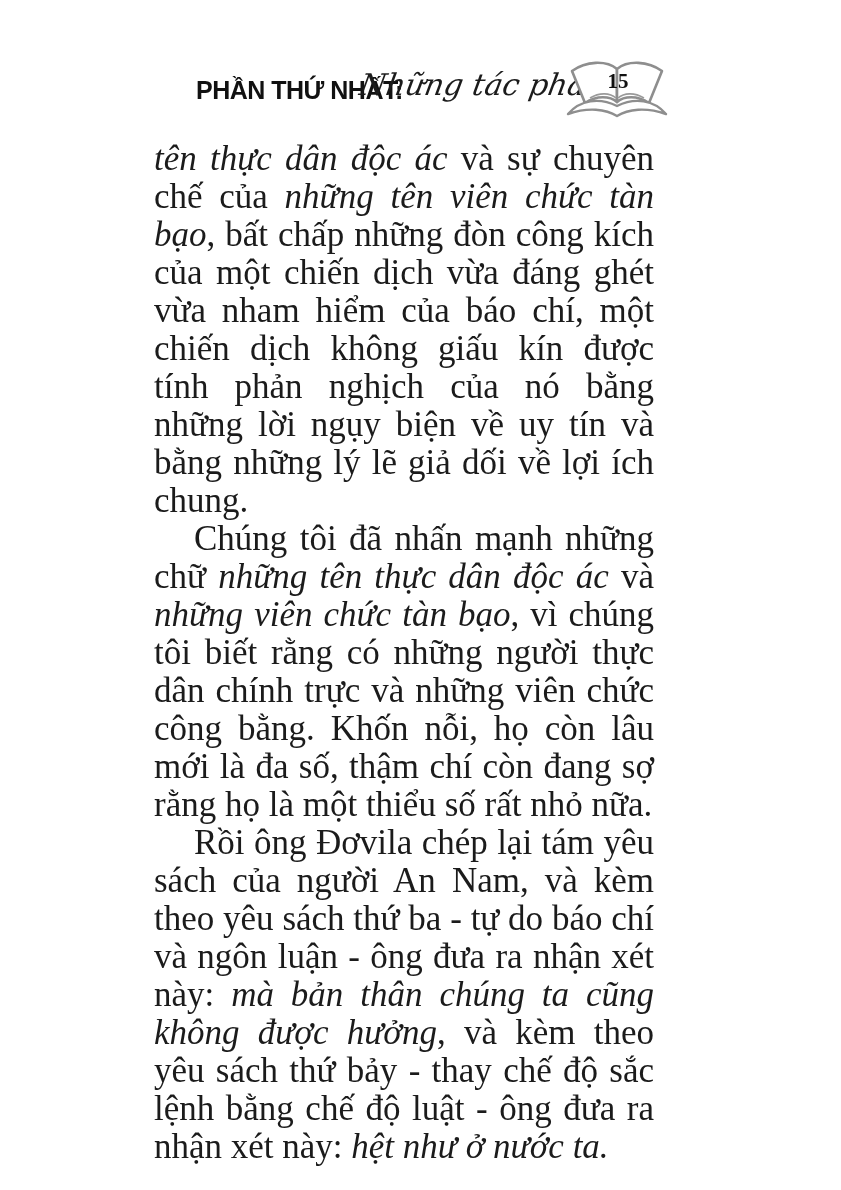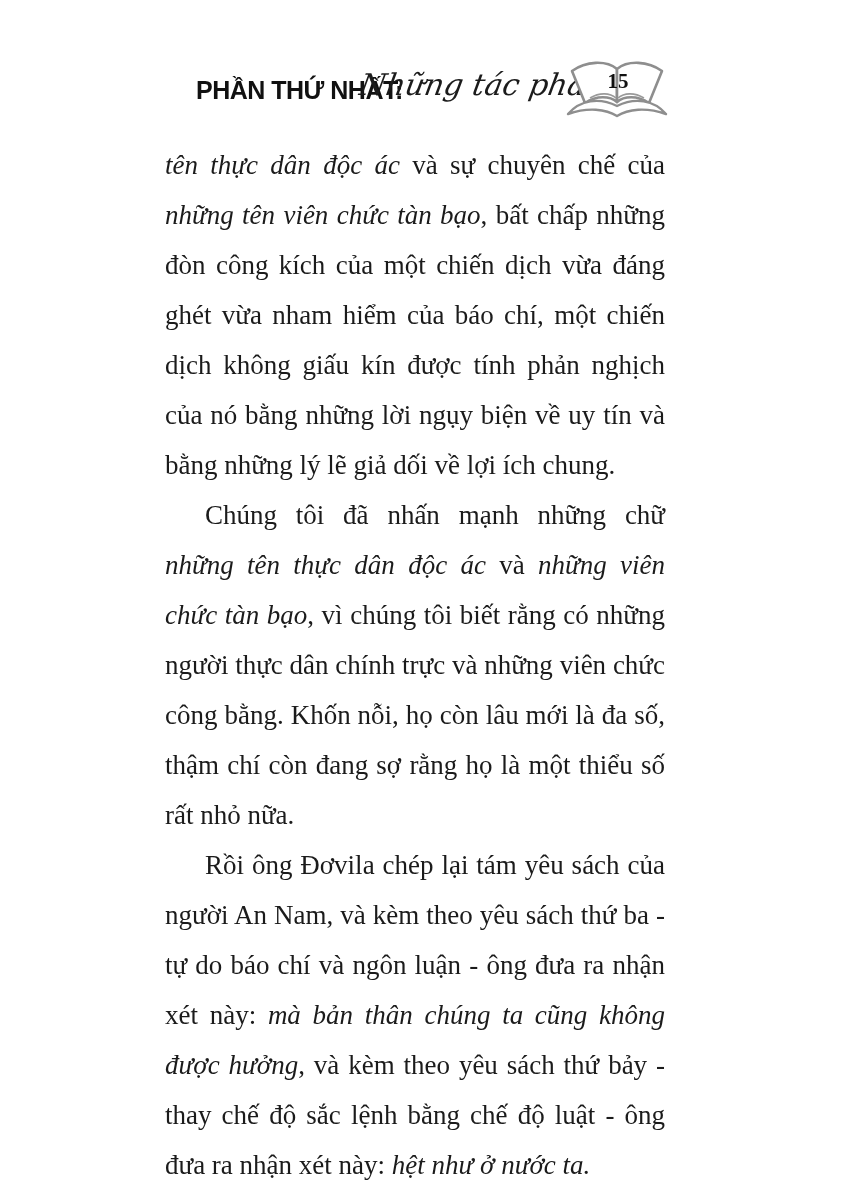--- a/index.html
+++ b/index.html
@@ -23,22 +23,22 @@
   .chapter-title {
     position: absolute; left: 360px; top: 67px;
     font-family: "DejaVu Serif", serif;
     font-style: italic; font-size: 30px;
     transform: skewX(-10deg);
     color: #1b1b1b; white-space: nowrap;
   }
   .book-icon { position: absolute; left: 566px; top: 56px; width: 104px; height: 70px; }
   
   .text-block {
-    position: absolute; left: 165px; top: 140px; width: 500px;
-    font-size: 27px; line-height: 50px;
+    position: absolute; left: 154px; top: 140px; width: 500px;
+    font-size: 35px; line-height: 38px;
     text-align: justify;
   }
   .para { margin: 0; text-align: justify; }
   .para.indent { text-indent: 40px; }
   .run.italic { font-style: italic; }
 </style>
 </head>
 <body>
 
 <div class="page">

